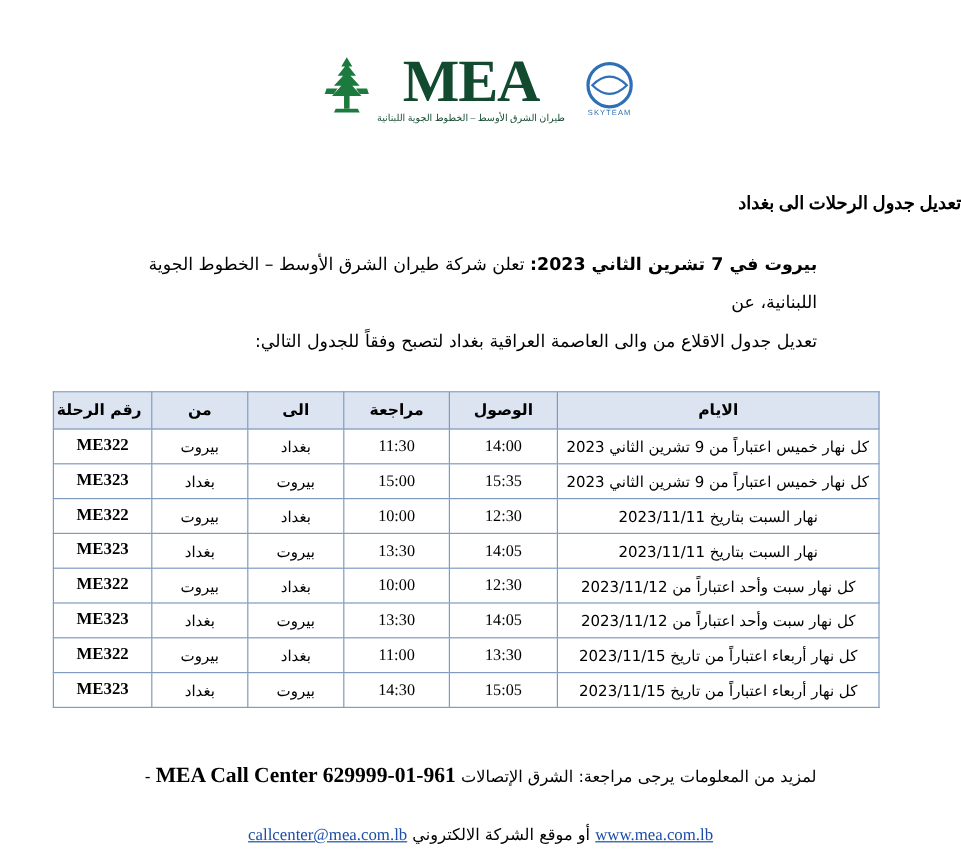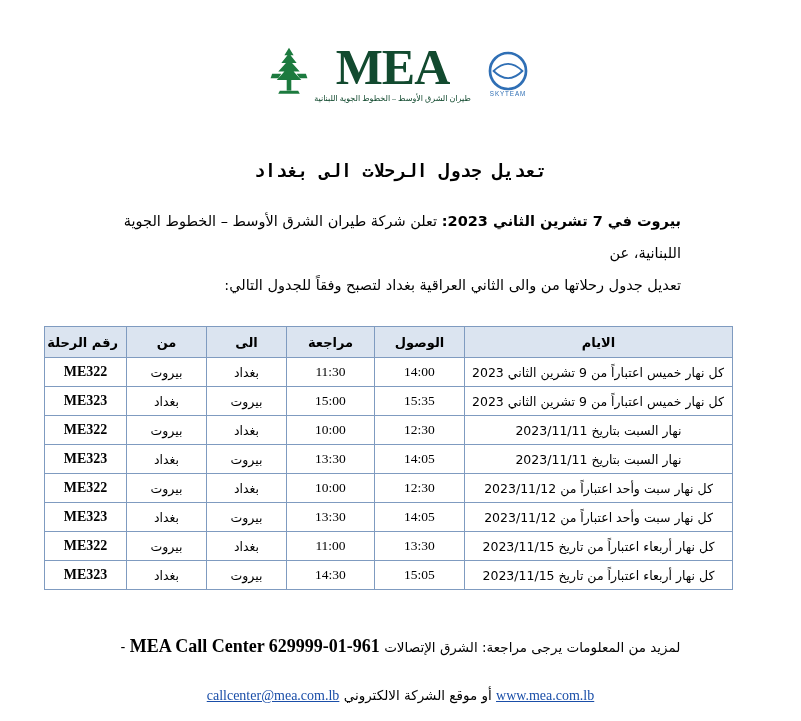--- a/index.html
+++ b/index.html
@@ -75,24 +75,23 @@
     height: 54px;
     position: relative;
   }
 
   
   .doc-title {
     position: absolute;
     top: 160px;
     left: 0;
     right: 0;
-    text-align: center;
-    font-family: Liberation Mono, monospace;
-    font-weight: bold;
-    font-size: 18px;
+    font-family: Liberation Serif, serif;
+    font-weight: bold;
+    font-size: 15px;
     color: #000;
   }
 
   
   .body-para {
     position: absolute;
     top: 205px;
     right: 120px;
     left: 120px;
     text-align: right;
@@ -217,21 +216,21 @@
         </svg>
       </div>
 
     </div>
   </div>
 
   <div class="doc-title">تعديل جدول الرحلات الى بغداد</div>
 
   <div class="body-para">
     <span class="bold">بيروت في 7 تشرين الثاني 2023:</span><span> تعلن شركة طيران الشرق الأوسط – الخطوط الجوية اللبنانية، عن</span>
-    <div>تعديل جدول رحلاتها من والى الثاني العراقية بغداد لتصبح وفقاً للجدول التالي:</div>
+    <div>تعديل جدول الاقلاع من والى العاصمة العراقية بغداد لتصبح وفقاً للجدول التالي:</div>
   </div>
 
   <div class="table-wrap">
     <table class="flights">
       <colgroup>
         <col class="c-days">
           <col class="c-arrival">
           <col class="c-depart">
         <col class="c-to">
           <col class="c-from">

